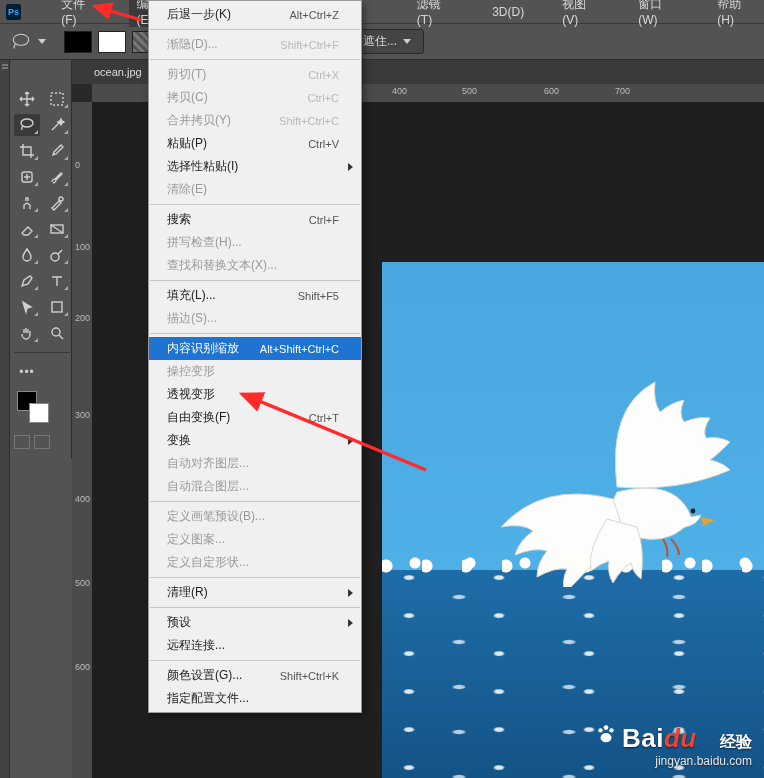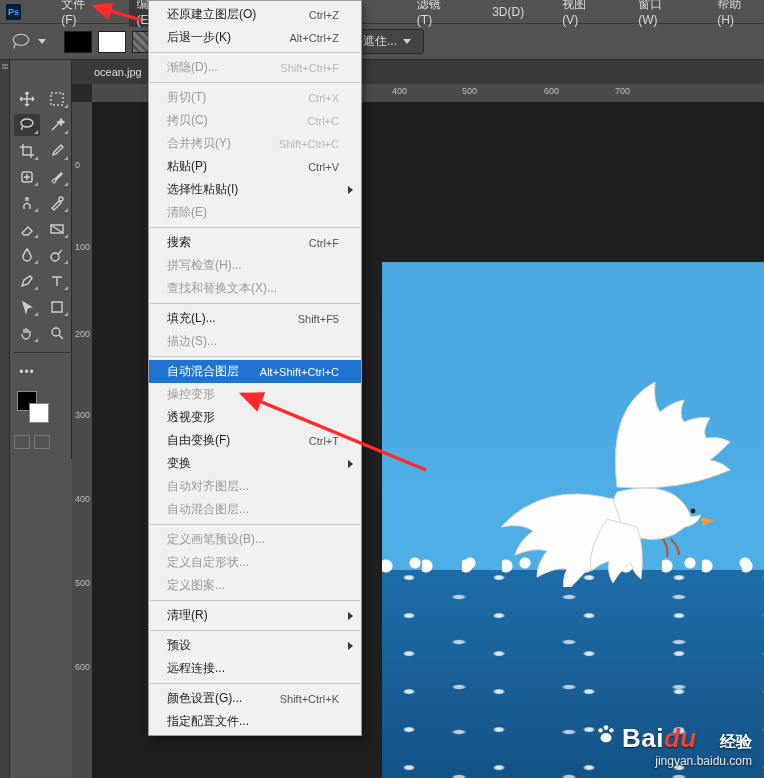--- a/index.html
+++ b/index.html
@@ -275,21 +275,21 @@
   <div class="rulerH">
     <span style="left:60px">300</span>
     <span style="left:300px">400</span>
     <span style="left:370px">500</span>
     <span style="left:452px">600</span>
     <span style="left:523px">700</span>
   </div>
   <div class="rulerV">
     <span style="top:58px">0</span>
     <span style="top:140px">100</span>
-    <span style="top:227px">200</span>
+    <span style="top:211px">200</span>
     <span style="top:308px">300</span>
     <span style="top:392px">400</span>
     <span style="top:476px">500</span>
     <span style="top:560px">600</span>
   </div>
   <div class="canvas">
     <div class="artboard">
       <div class="ocean"></div>
       <div class="foam"></div>
       <div class="bird">
@@ -309,24 +309,20 @@
           <path d="M166 162 q6 10 4 18 m4 -18 q8 8 8 16" stroke="#c1502a" stroke-width="2" fill="none"></path>
           <circle cx="196" cy="134" r="2.4" fill="#222"></circle>
         </svg>
       </div>
     </div>
   </div>
 </div>
 
 <div class="dropdown" id="dropdown">
     <div class="row">
-      <span class="lab">还原建立图层(O)</span>
-      <span class="sc">Ctrl+Z</span>
-    </div>
-    <div class="row">
       <span class="lab">后退一步(K)</span>
       <span class="sc">Alt+Ctrl+Z</span>
     </div>
     <hr>
     <div class="row disabled">
       <span class="lab">渐隐(D)...</span>
       <span class="sc">Shift+Ctrl+F</span>
     </div>
     <hr>
     <div class="row disabled">
@@ -365,21 +361,21 @@
     <hr>
     <div class="row">
       <span class="lab">填充(L)...</span>
       <span class="sc">Shift+F5</span>
     </div>
     <div class="row disabled">
       <span class="lab">描边(S)...</span>
     </div>
     <hr>
     <div class="row hi">
-      <span class="lab">自动混合图层</span>
+      <span class="lab">内容识别缩放</span>
       <span class="sc">Alt+Shift+Ctrl+C</span>
     </div>
     <div class="row disabled">
       <span class="lab">操控变形</span>
     </div>
     <div class="row">
       <span class="lab">透视变形</span>
     </div>
     <div class="row">
       <span class="lab">自由变换(F)</span>
@@ -392,24 +388,24 @@
       <span class="lab">自动对齐图层...</span>
     </div>
     <div class="row disabled">
       <span class="lab">自动混合图层...</span>
     </div>
     <hr>
     <div class="row disabled">
       <span class="lab">定义画笔预设(B)...</span>
     </div>
     <div class="row disabled">
+      <span class="lab">定义图案...</span>
+    </div>
+    <div class="row disabled">
       <span class="lab">定义自定形状...</span>
-    </div>
-    <div class="row disabled">
-      <span class="lab">定义图案...</span>
     </div>
     <hr>
     <div class="row sub">
       <span class="lab">清理(R)</span>
     </div>
     <hr>
     <div class="row sub">
       <span class="lab">预设</span>
     </div>
     <div class="row">

